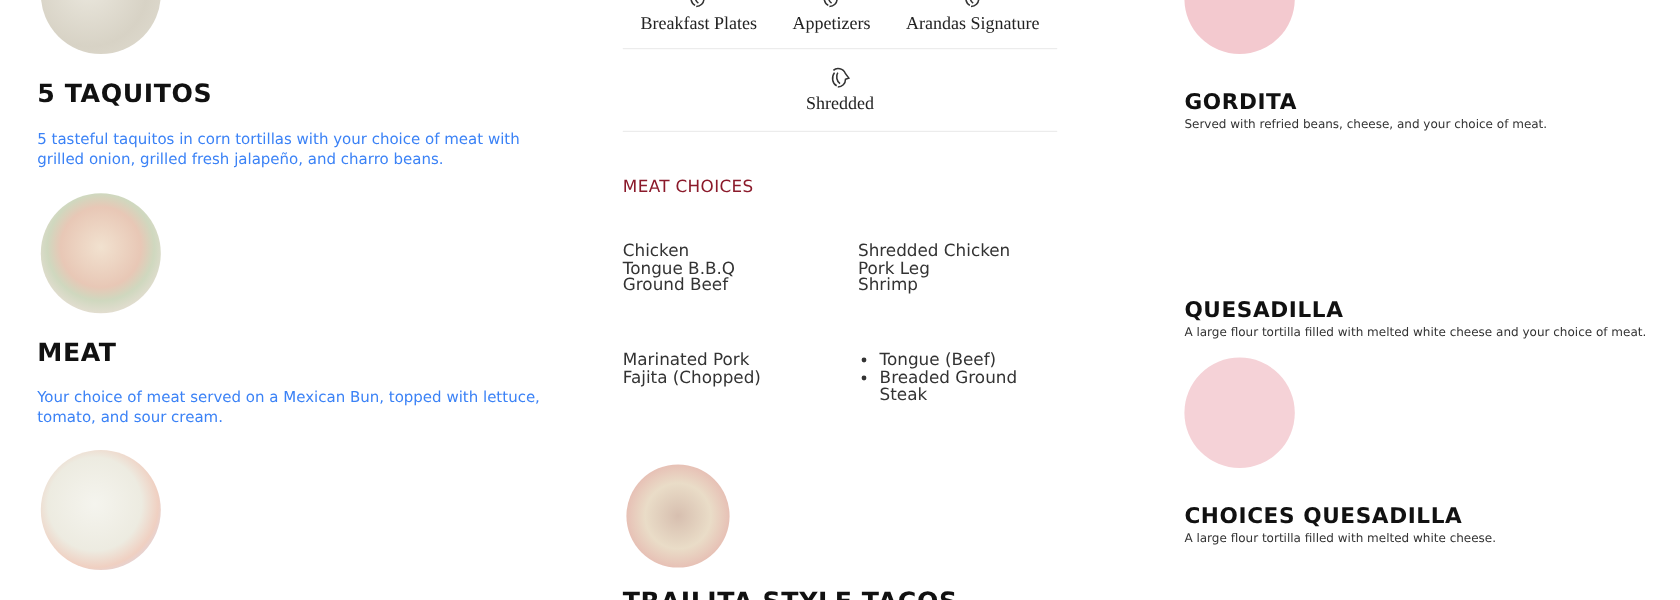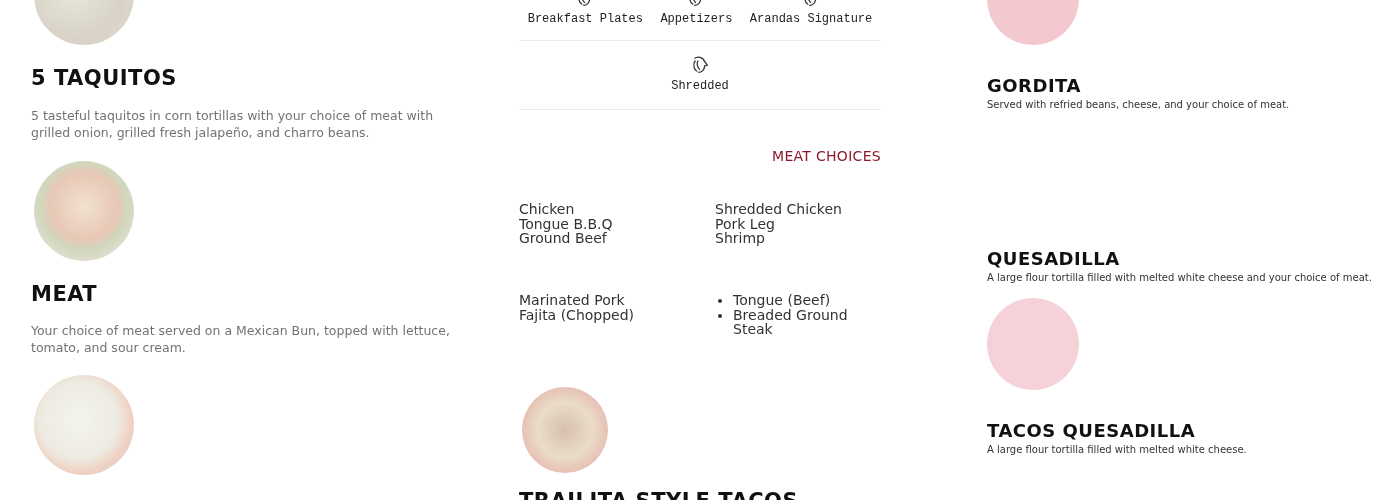--- a/index.html
+++ b/index.html
@@ -4,32 +4,32 @@
   <style>
     html, body { margin: 0; padding: 0; background: #ffffff; }
     body { width: 1400px; height: 500px; overflow: hidden; position: relative; font-family: "DejaVu Sans", sans-serif; color: #222; }
     .col { position: absolute; top: 0; }
     .col-left { left: 31px; width: 430px; }
     .col-mid { left: 519px; width: 362px; }
     .col-right { left: 987px; width: 400px; }
 
     .dish-img { width: 100px; height: 100px; border-radius: 50%; position: absolute; opacity: 0.55; }
     .dish-title { position: absolute; font-family: "DejaVu Sans", sans-serif; font-weight: bold; font-size: 21px; letter-spacing: 0.5px; color: #111; margin: 0; }
-    .dish-desc { position: absolute; font-size: 12.5px; line-height: 17px; color: #737373; margin: 0; }
+    .dish-desc { position: absolute; font-size: 12.5px; line-height: 17px; color: #3b82f6; margin: 0; }
     .col-right .dish-title { font-size: 18px; margin-top: 14px; }
     .col-right .dish-desc { font-size: 10px; color: #333; }
 
     
     .cat-row { position: absolute; left: 0; width: 362px; display: flex; justify-content: space-around; }
     .cat { display: flex; flex-direction: column; align-items: center; cursor: pointer; }
     .cat-icon { width: 22px; height: 22px; }
-    .cat-label { font-family: Liberation Mono, monospace; font-size: 12px; color: #222; margin-top: 2px; }
+    .cat-label { font-family: Liberation Serif, serif; font-size: 15px; color: #222; margin-top: 2px; }
     .divider { position: absolute; left: 0; width: 362px; height: 1px; background: #ececec; }
 
-    .meat-title { position: absolute; left: 0; width: 362px; text-align: right; color: #8b1a2b; font-size: 14px; top: 148px; letter-spacing: 0.3px; }
+    .meat-title { position: absolute; left: 0; width: 362px; text-align: left; color: #8b1a2b; font-size: 14px; top: 148px; letter-spacing: 0.3px; }
     .meat-list { position: absolute; list-style: none; margin: 0; padding: 0; font-size: 14px; line-height: 14.5px; color: #333; }
     .meat-list.bullets { list-style: disc; padding-left: 18px; }
   </style>
 </head>
 <body>
 
 <div class="col col-left">
   <div class="dish-img" style="left:3px; top:-55px; background: radial-gradient(circle at 40% 45%, #d8d2c0, #b7ae96 60%, #c9c2ad);"></div>
   <h2 class="dish-title" style="left:0; top:66px;text-align:center;">5 TAQUITOS</h2>
   <p class="dish-desc" style="left:0; top:107px; width:420px;">5 tasteful taquitos in corn tortillas with your choice of meat with grilled onion, grilled fresh jalapeño, and charro beans.</p>
@@ -102,15 +102,15 @@
 
 <div class="col col-right">
   <div class="dish-img" style="left:0; top:-47px; width:92px; height:92px; background:#f3c9cf; opacity:1;"></div>
   <h2 class="dish-title" style="left:0; top:61px;">GORDITA</h2>
   <p class="dish-desc" style="left:0; top:96px; width:400px;">Served with refried beans, cheese, and your choice of meat.</p>
 
   <h2 class="dish-title" style="left:0; top:234px;">QUESADILLA</h2>
   <p class="dish-desc" style="left:0; top:269px; width:400px;">A large flour tortilla filled with melted white cheese and your choice of meat.</p>
 
   <div class="dish-img" style="left:0; top:298px; width:92px; height:92px; background:#f5d2d7; opacity:1;"></div>
-  <h2 class="dish-title" style="left:0; top:406px;">TACOS QUESADILLA</h2>
+  <h2 class="dish-title" style="left:0; top:406px;">CHOICES QUESADILLA</h2>
   <p class="dish-desc" style="left:0; top:441px; width:400px;">A large flour tortilla filled with melted white cheese.</p>
 </div>
 
 </body></html>

